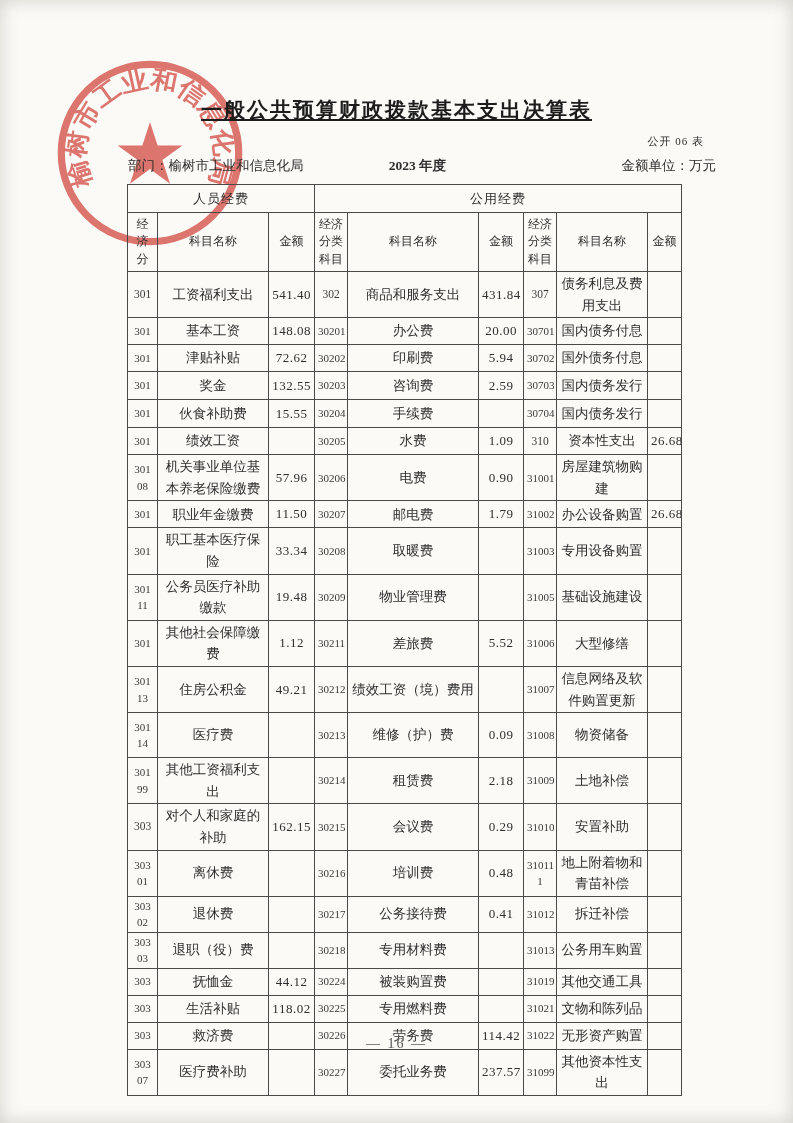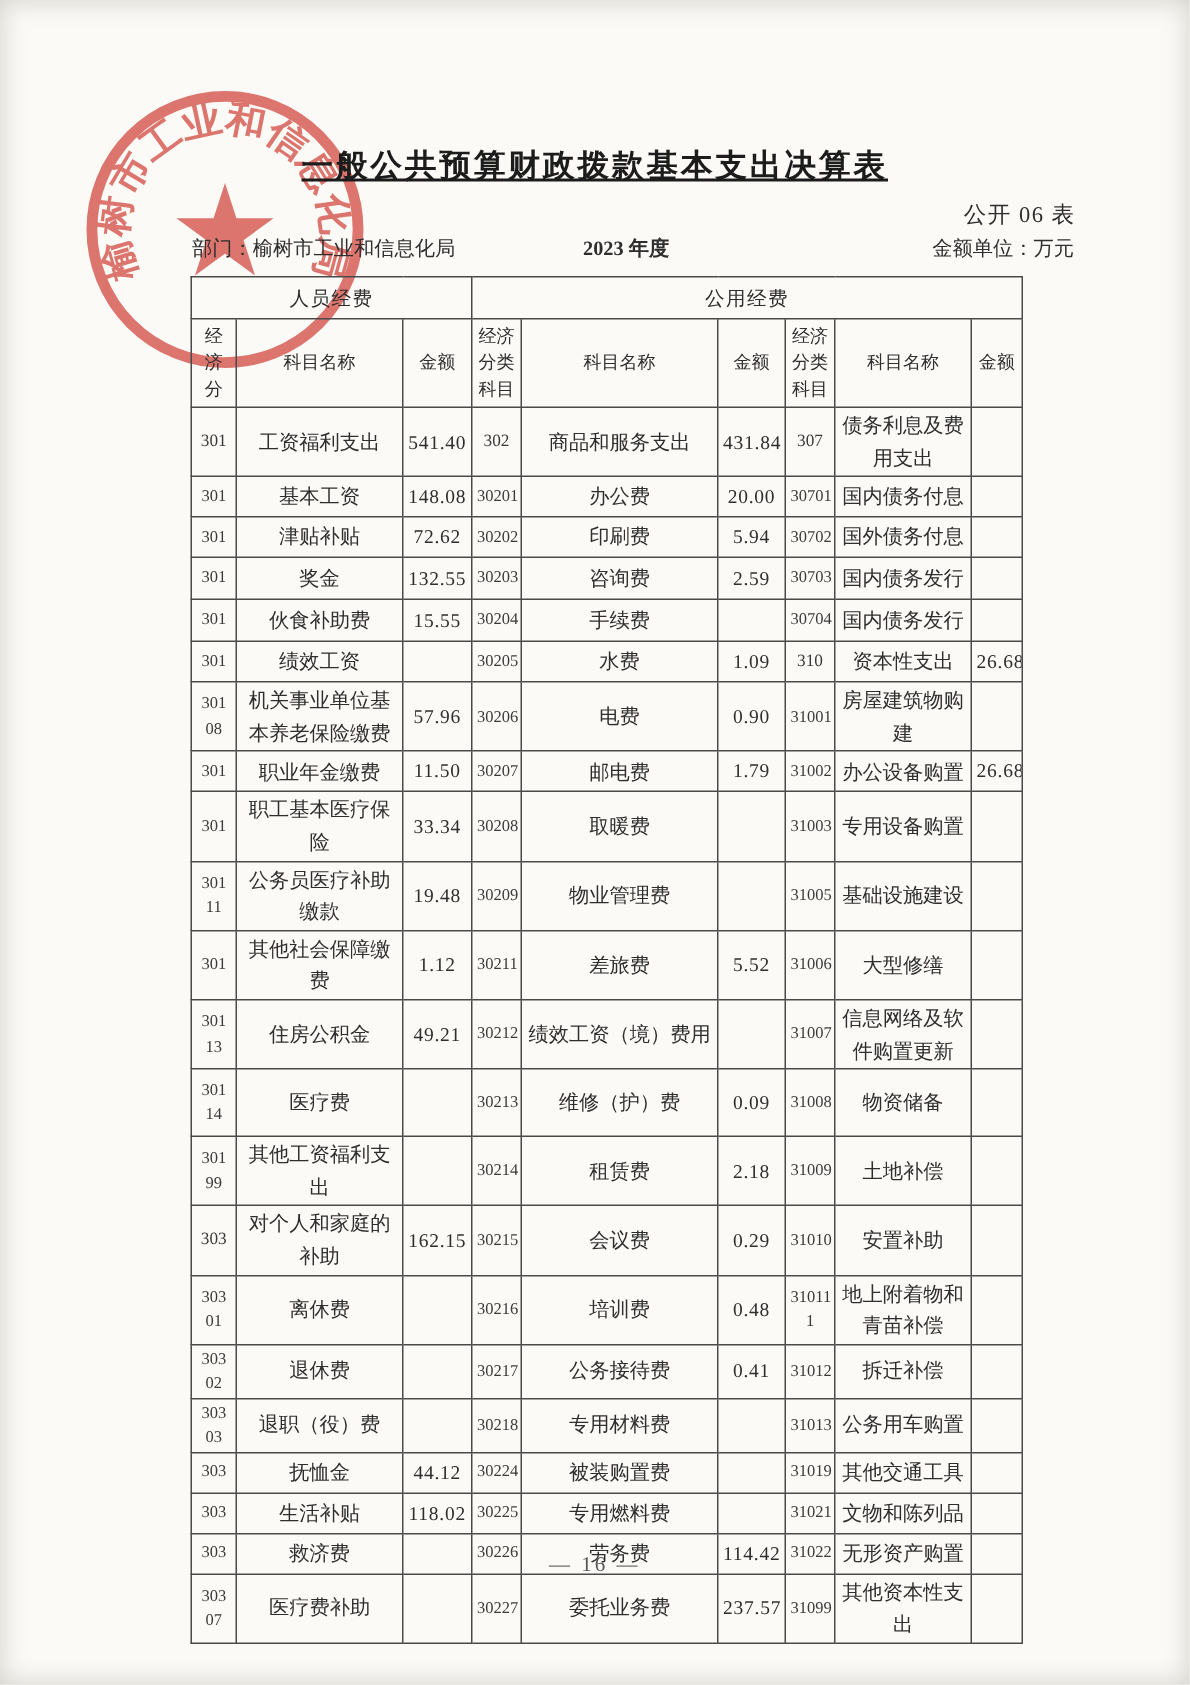--- a/index.html
+++ b/index.html
@@ -14,22 +14,22 @@
     position:relative;width:793px;height:1123px;
     background:#fbfaf7;
     box-shadow:inset 0 0 18px rgba(160,155,145,.45);
   }
   .title{
     position:absolute;top:96px;left:0;width:100%;
     text-align:center;font-size:21px;font-weight:bold;
     letter-spacing:2px;color:#1c1c1c;margin:0;text-decoration:underline;
   }
   .tableno{
-    position:absolute;top:134px;right:76px;
-    font-size:15px;letter-spacing:1px;
+    position:absolute;top:134px;right:89px;
+    font-size:11px;letter-spacing:1px;
   }
   .meta{
     position:absolute;top:157px;left:128px;width:588px;
     display:flex;justify-content:space-between;
     font-size:13.5px;
     align-items:flex-end;
   }
   .meta .mid{position:absolute;left:50%;transform:translateX(-58%);font-weight:bold;}
   table.budget{
     position:absolute;top:184px;left:127px;

